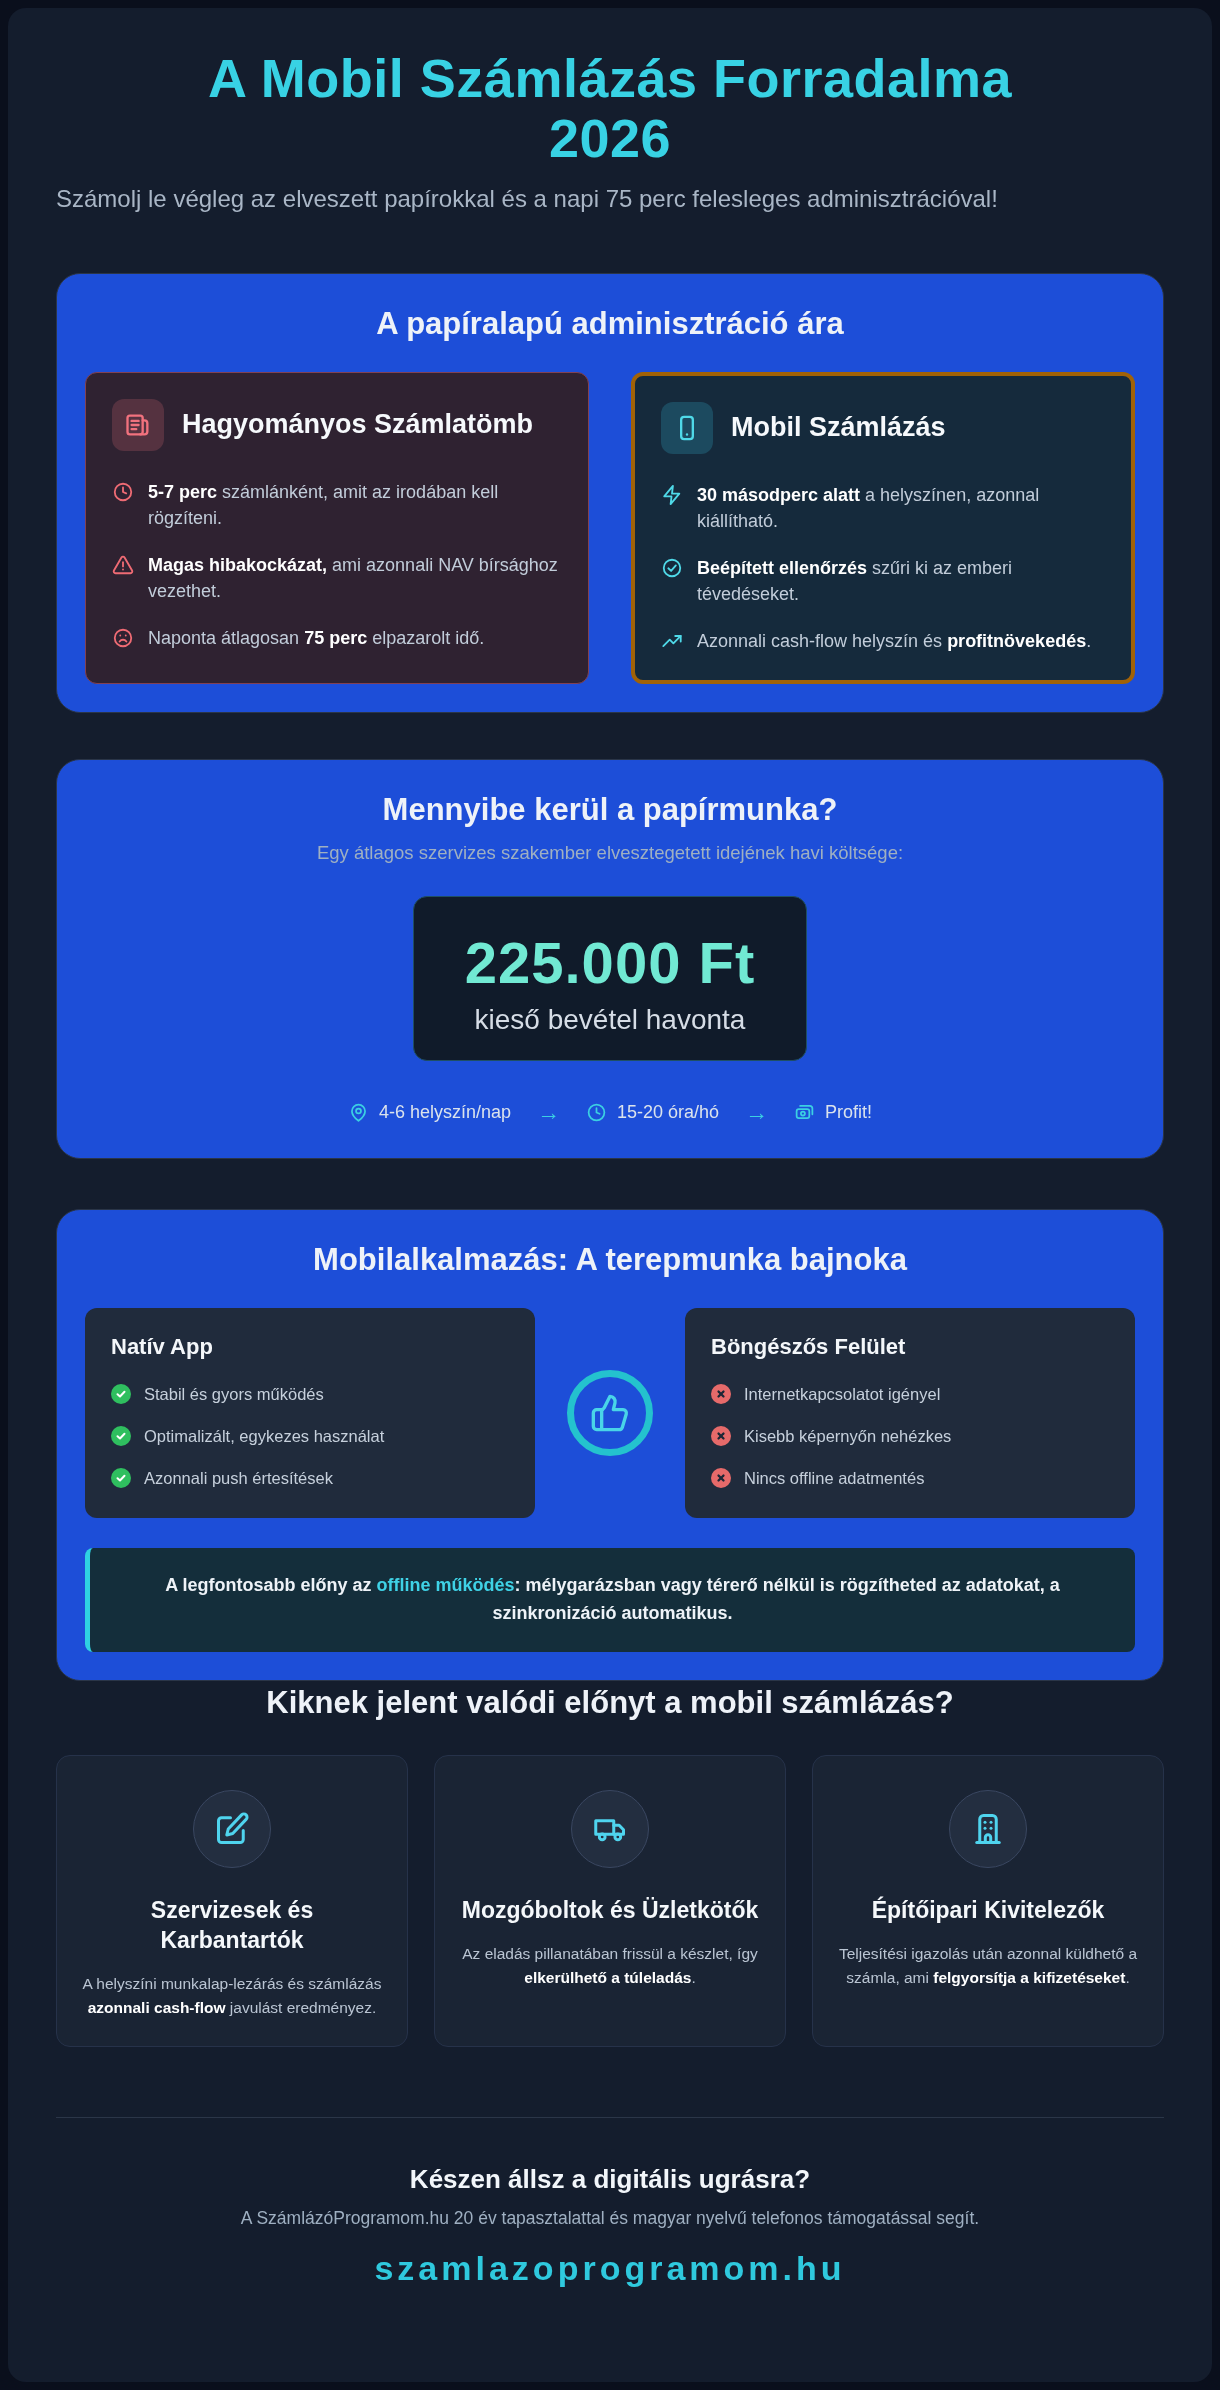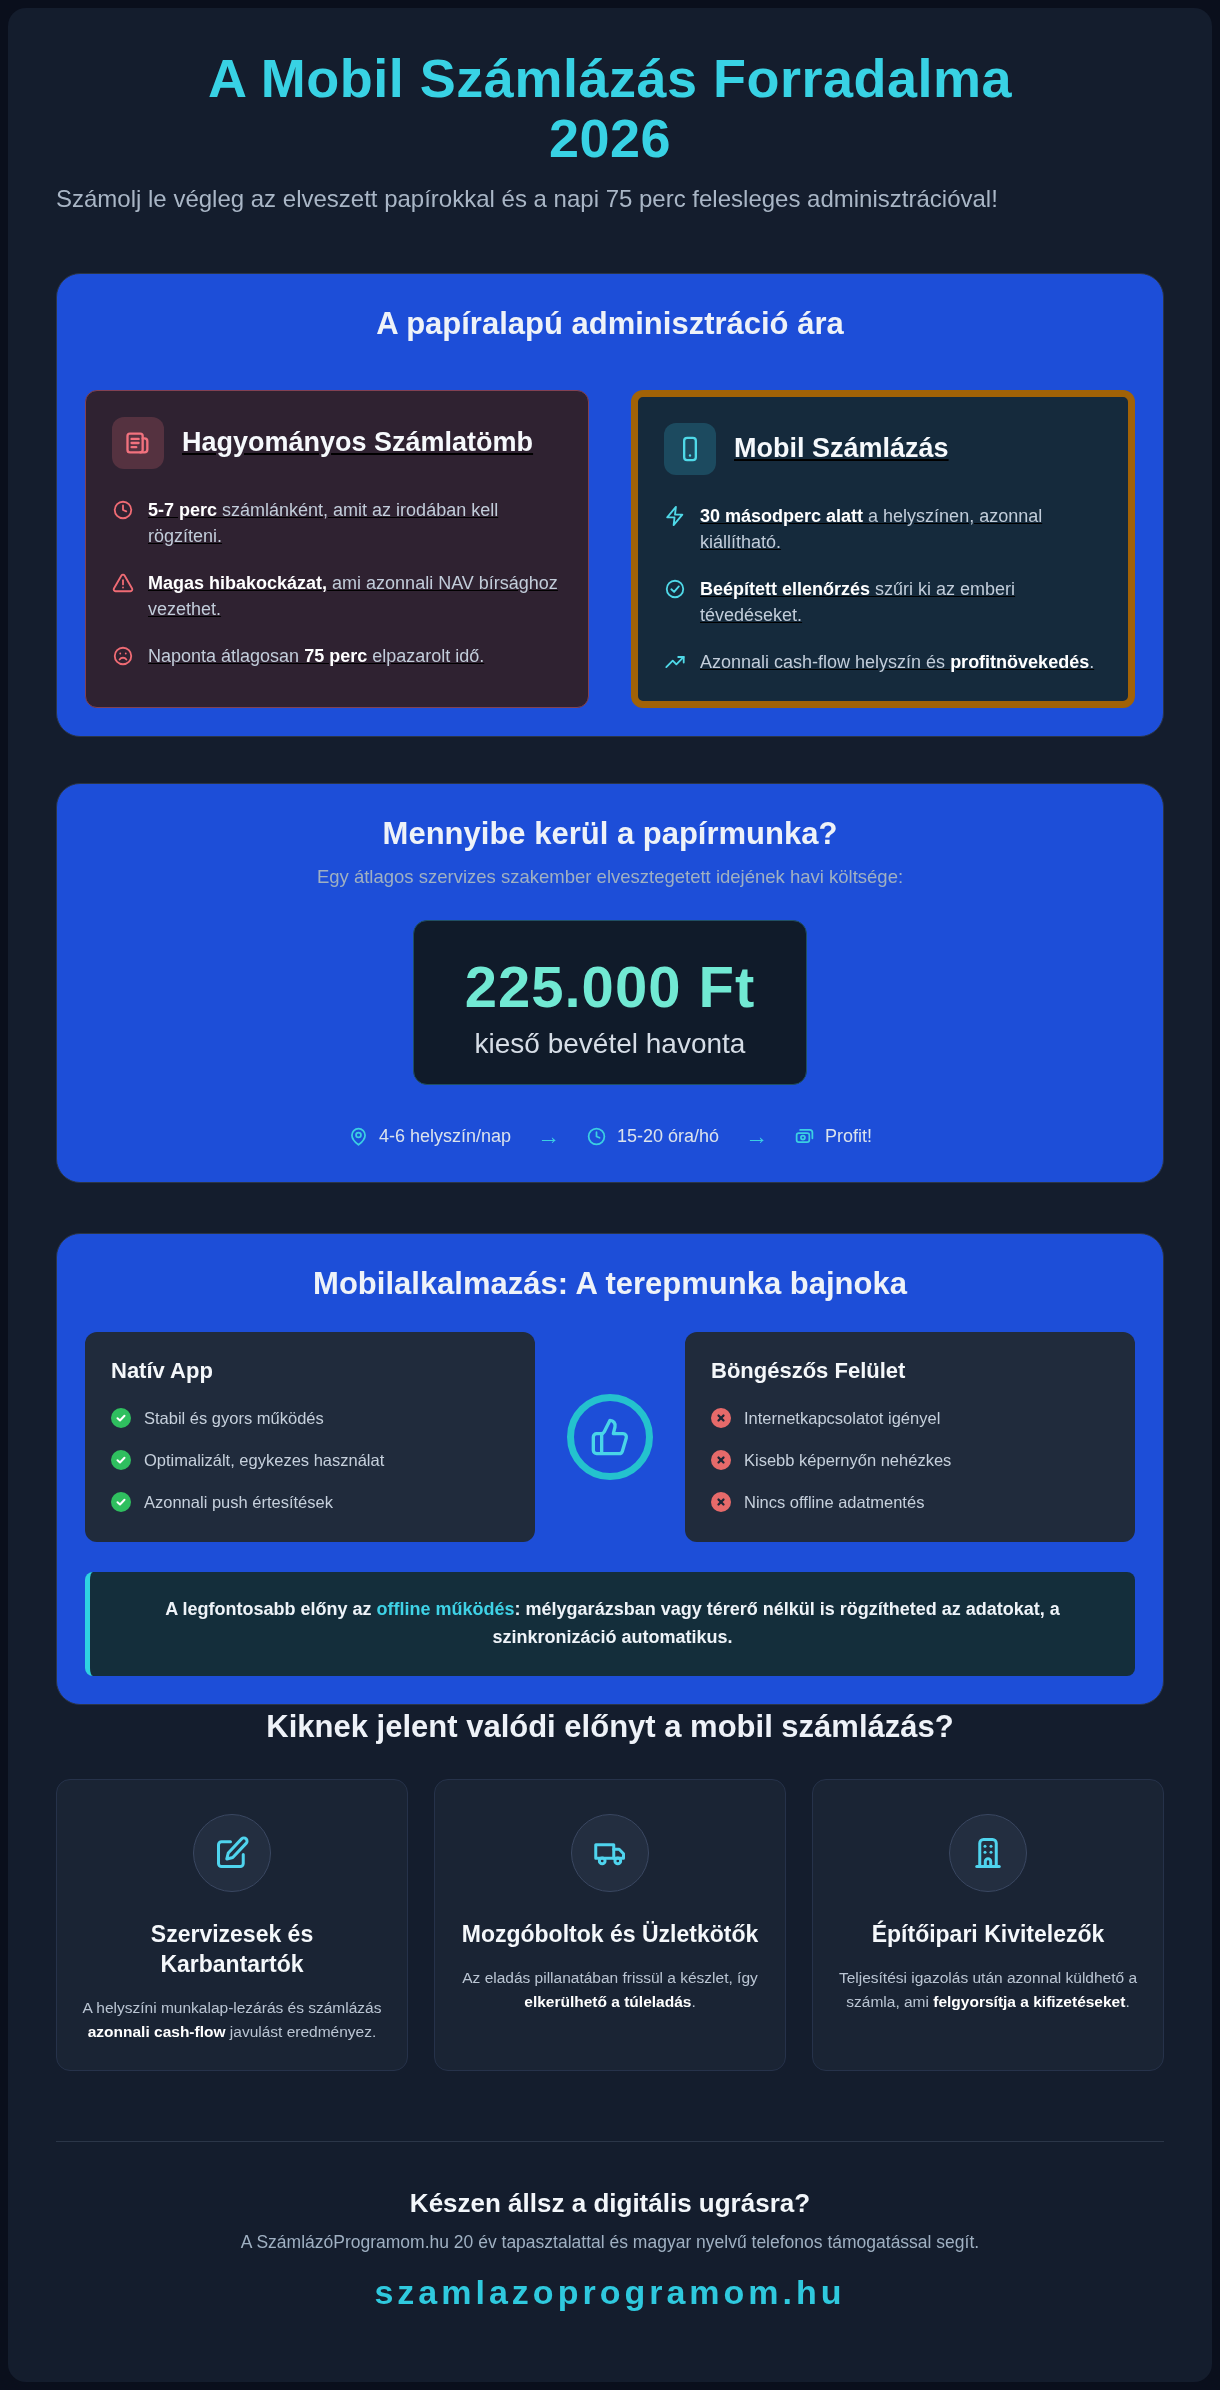--- a/index.html
+++ b/index.html
@@ -32,24 +32,24 @@
   .panel{
     background:#1d4ed8;border:1px solid #2a3548;border-radius:24px;
     padding:28px;
   }
   .sec-title{
     margin:4px 0 0;text-align:center;
     font-size:31px;font-weight:700;color:#eef2f8;
   }
   
   .sec-compare{margin-top:60px;}
-  .compare-grid{display:grid;grid-template-columns:1fr 1fr;gap:42px;margin-top:48px;text-decoration:underline;}
+  .compare-grid{display:grid;grid-template-columns:1fr 1fr;gap:42px;margin-top:30px;}
   .cmp-card{border-radius:12px;padding:26px;}
   .cmp-card.paper{background:#2f2231;border:1px solid #824153;}
-  .cmp-card.mobile{background:#152a3c;border:7px solid #a16207;}
+  .cmp-card.mobile{background:#152a3c;border:4px solid #a16207;}
   .cmp-head{display:flex;align-items:center;gap:18px;margin-bottom:28px;}
   .chip{width:52px;height:52px;border-radius:12px;display:flex;align-items:center;justify-content:center;flex:none;}
   .chip svg{width:28px;height:28px;}
   .chip.paper-chip{background:#553240;color:#f2727e;}
   .chip.mobile-chip{background:#1c4a5f;color:#4fd9e8;}
   .cmp-title{font-size:27px;font-weight:700;color:#f6f9fc;}
   .bullets{list-style:none;margin:0;padding:0;display:flex;flex-direction:column;gap:21px;}
   .bullets li{display:flex;gap:14px;font-size:18px;line-height:1.45;color:#c2cdda;}
   .bullets .ic{flex:none;width:22px;height:22px;margin-top:2px;}
   .bullets .ic svg{width:22px;height:22px;display:block;}

